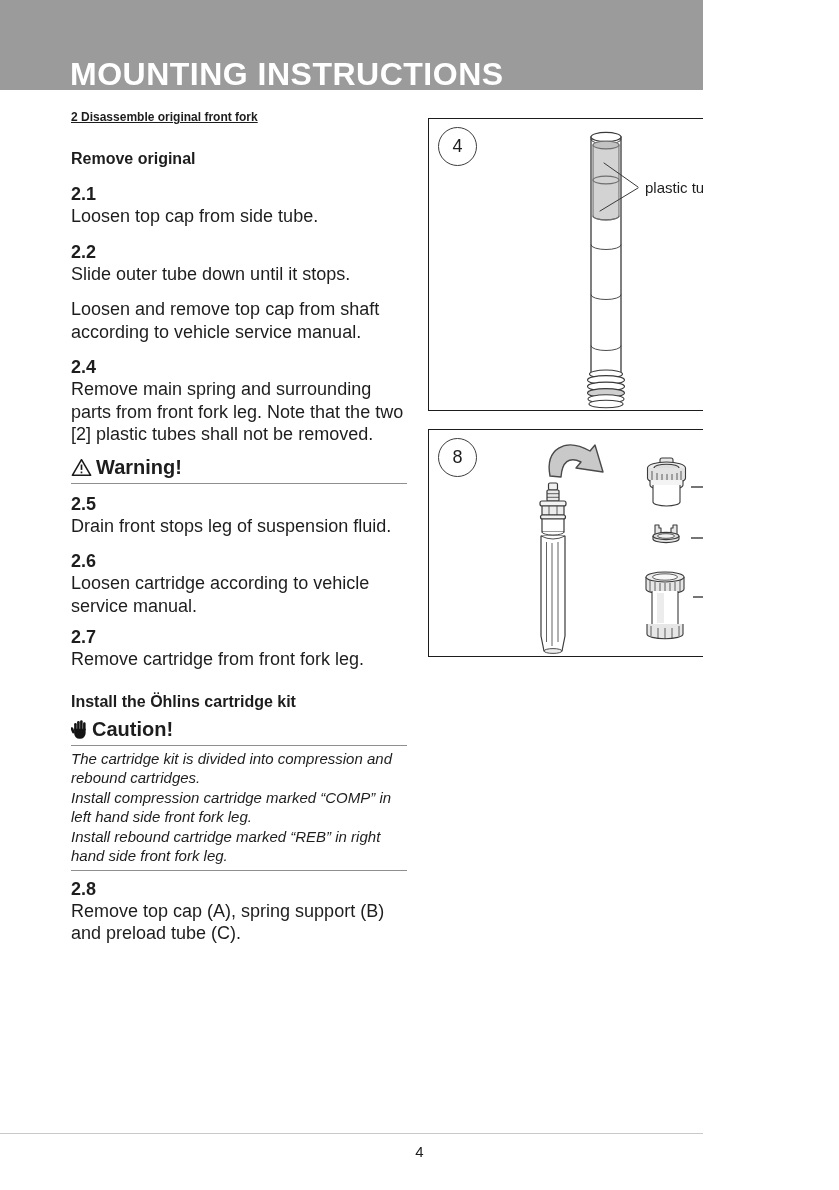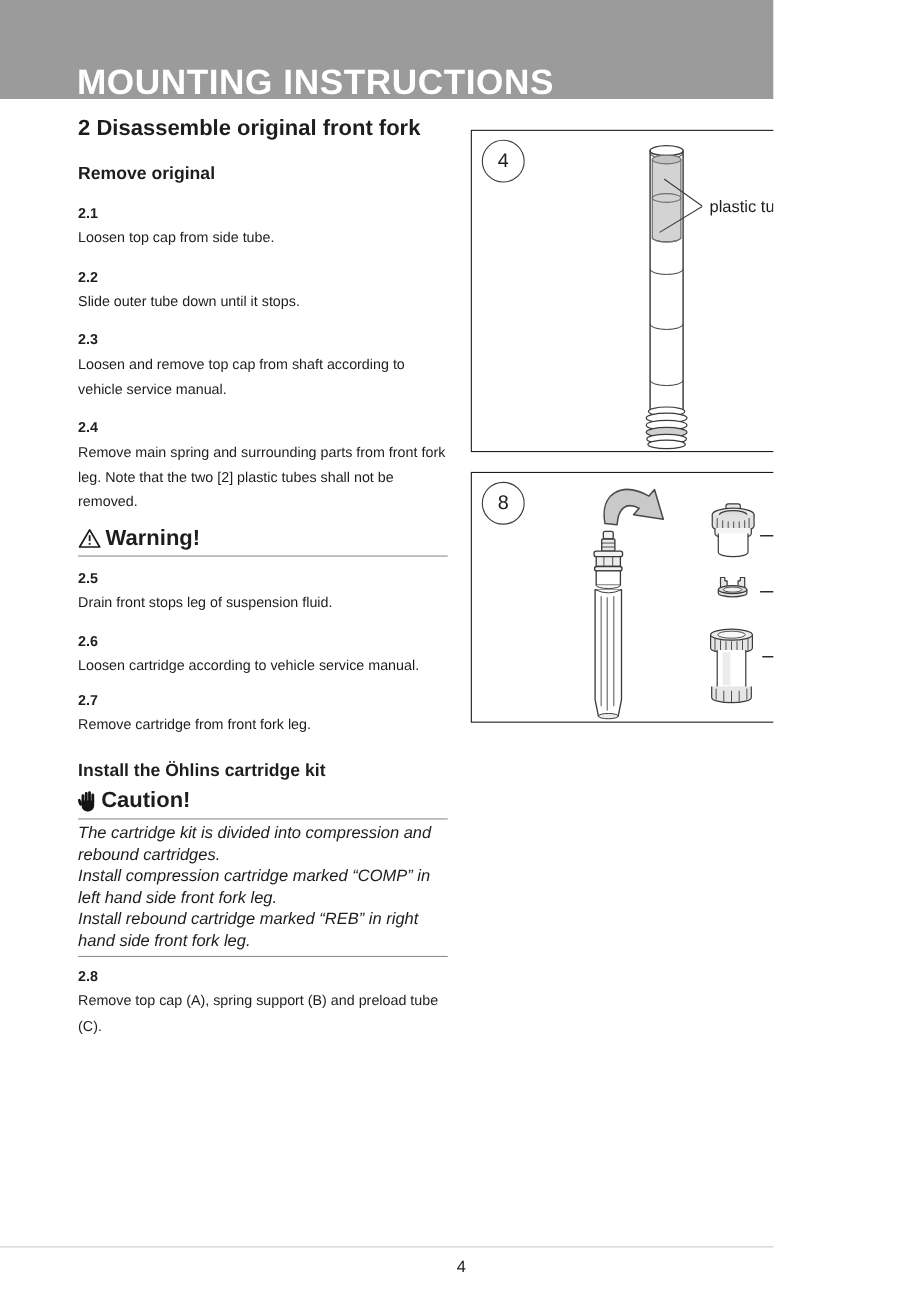--- a/index.html
+++ b/index.html
@@ -6,24 +6,24 @@
   .page{position:relative;width:703px;height:1190px;background:#fff;overflow:hidden;
         font-family:"Liberation Sans",sans-serif;color:#1d1d1d;}
 
   
   .header{position:absolute;top:0;left:0;width:839px;height:90px;background:#9b9b9b;}
   .header-title{position:absolute;left:70px;bottom:0px;font-size:32px;font-weight:bold;
                 color:#ffffff;letter-spacing:.5px;line-height:1;}
 
   
   .col-left{position:absolute;left:71px;top:90px;width:336px;}
-  .section-title{font-size:20px;font-weight:bold;line-height:26px;margin:14px 0 0;}
+  .section-title{font-size:12px;font-weight:bold;line-height:26px;margin:14px 0 0;text-decoration:underline;}
   .sub-heading{font-size:16px;font-weight:bold;line-height:22px;margin:18px 0 0;}
   .sub-heading.install{margin-top:20px;}
-  .step{margin-top:13px;font-size:13px;}
+  .step{margin-top:13px;font-size:18px;}
   .step.tight{margin-top:9px;}
   .step.last{margin-top:7px;}
   .step-num{font-weight:bold;line-height:22px;}
   .step-body{line-height:22.5px;}
   .notice-head{margin-top:8px;display:flex;align-items:center;gap:4px;font-size:20px;
                font-weight:bold;line-height:27px;border-bottom:1px solid #8f8f8f;
                padding-bottom:2px;}
   .notice-head.caution{margin-top:3px;}
   .warn-body{margin-top:3px;font-size:15.5px;line-height:21.5px;
              border-bottom:1px solid #8f8f8f;padding-bottom:3px;}
@@ -59,21 +59,20 @@
 
     <div class="step">
       <div class="step-num">2.1</div>
       <div class="step-body">Loosen top cap from side tube.</div>
     </div>
     <div class="step">
       <div class="step-num">2.2</div>
       <div class="step-body">Slide outer tube down until it stops.</div>
     </div>
     <div class="step">
-      <div class="step-num">2.3</div>
       <div class="step-body">Loosen and remove top cap from shaft according to vehicle service manual.</div>
     </div>
     <div class="step">
       <div class="step-num">2.4</div>
       <div class="step-body">Remove main spring and surrounding parts from front fork leg. Note that the two [2] plastic tubes shall not be removed.</div>
     </div>
 
     <div class="notice-head">
       <span style="display:inline-flex;">
         <svg viewBox="0 0 24 22" width="21" height="19" aria-hidden="true">

